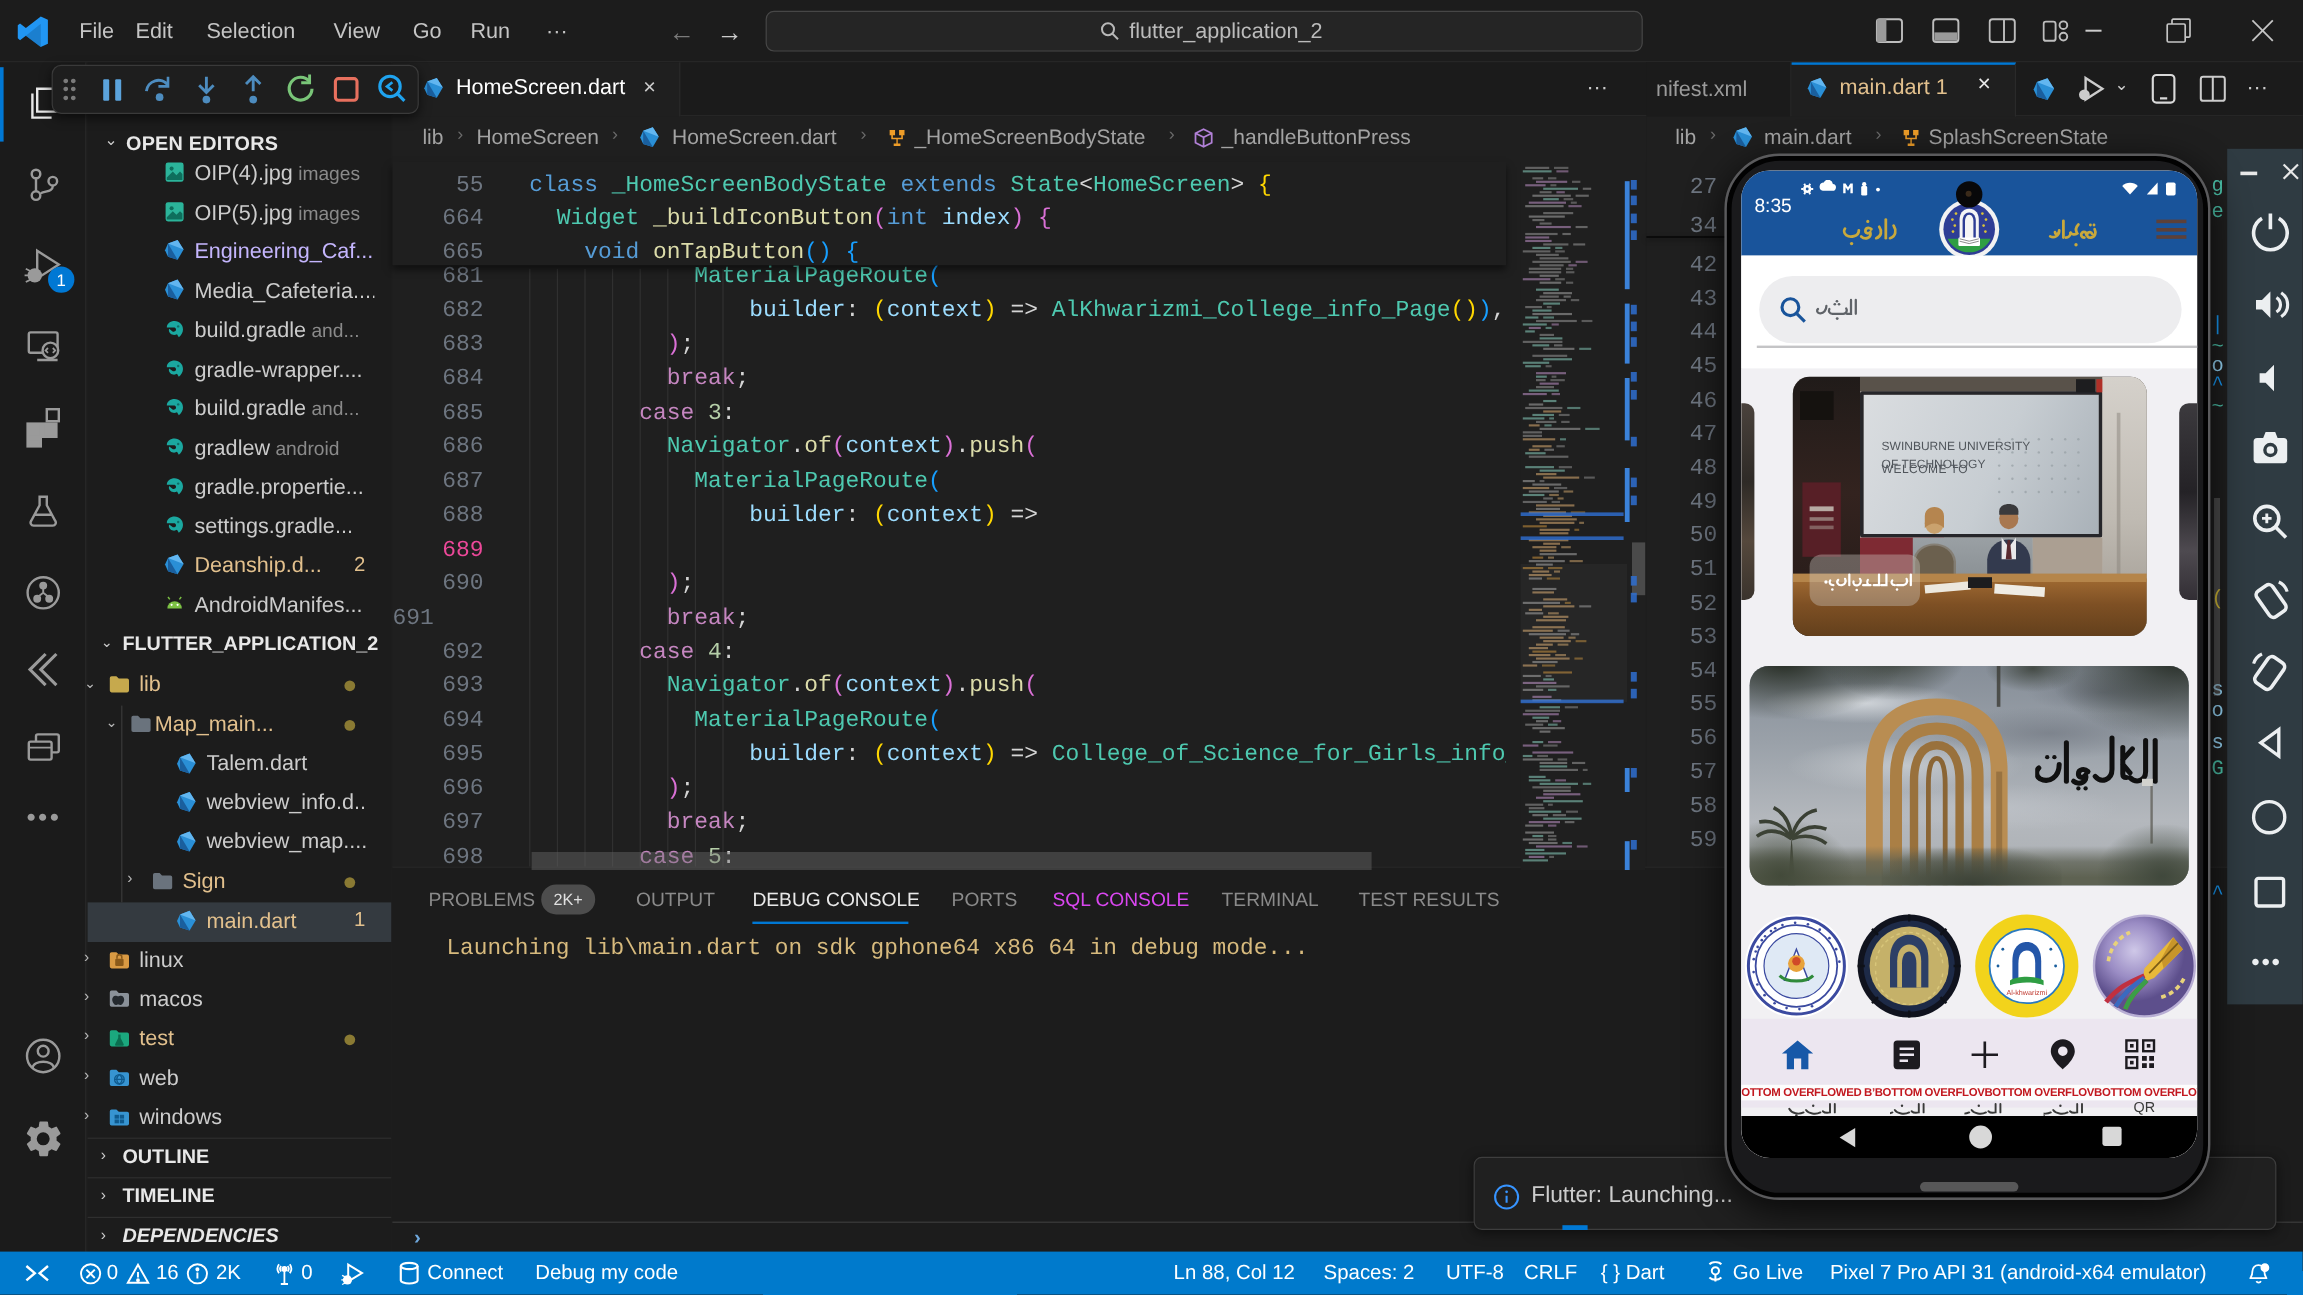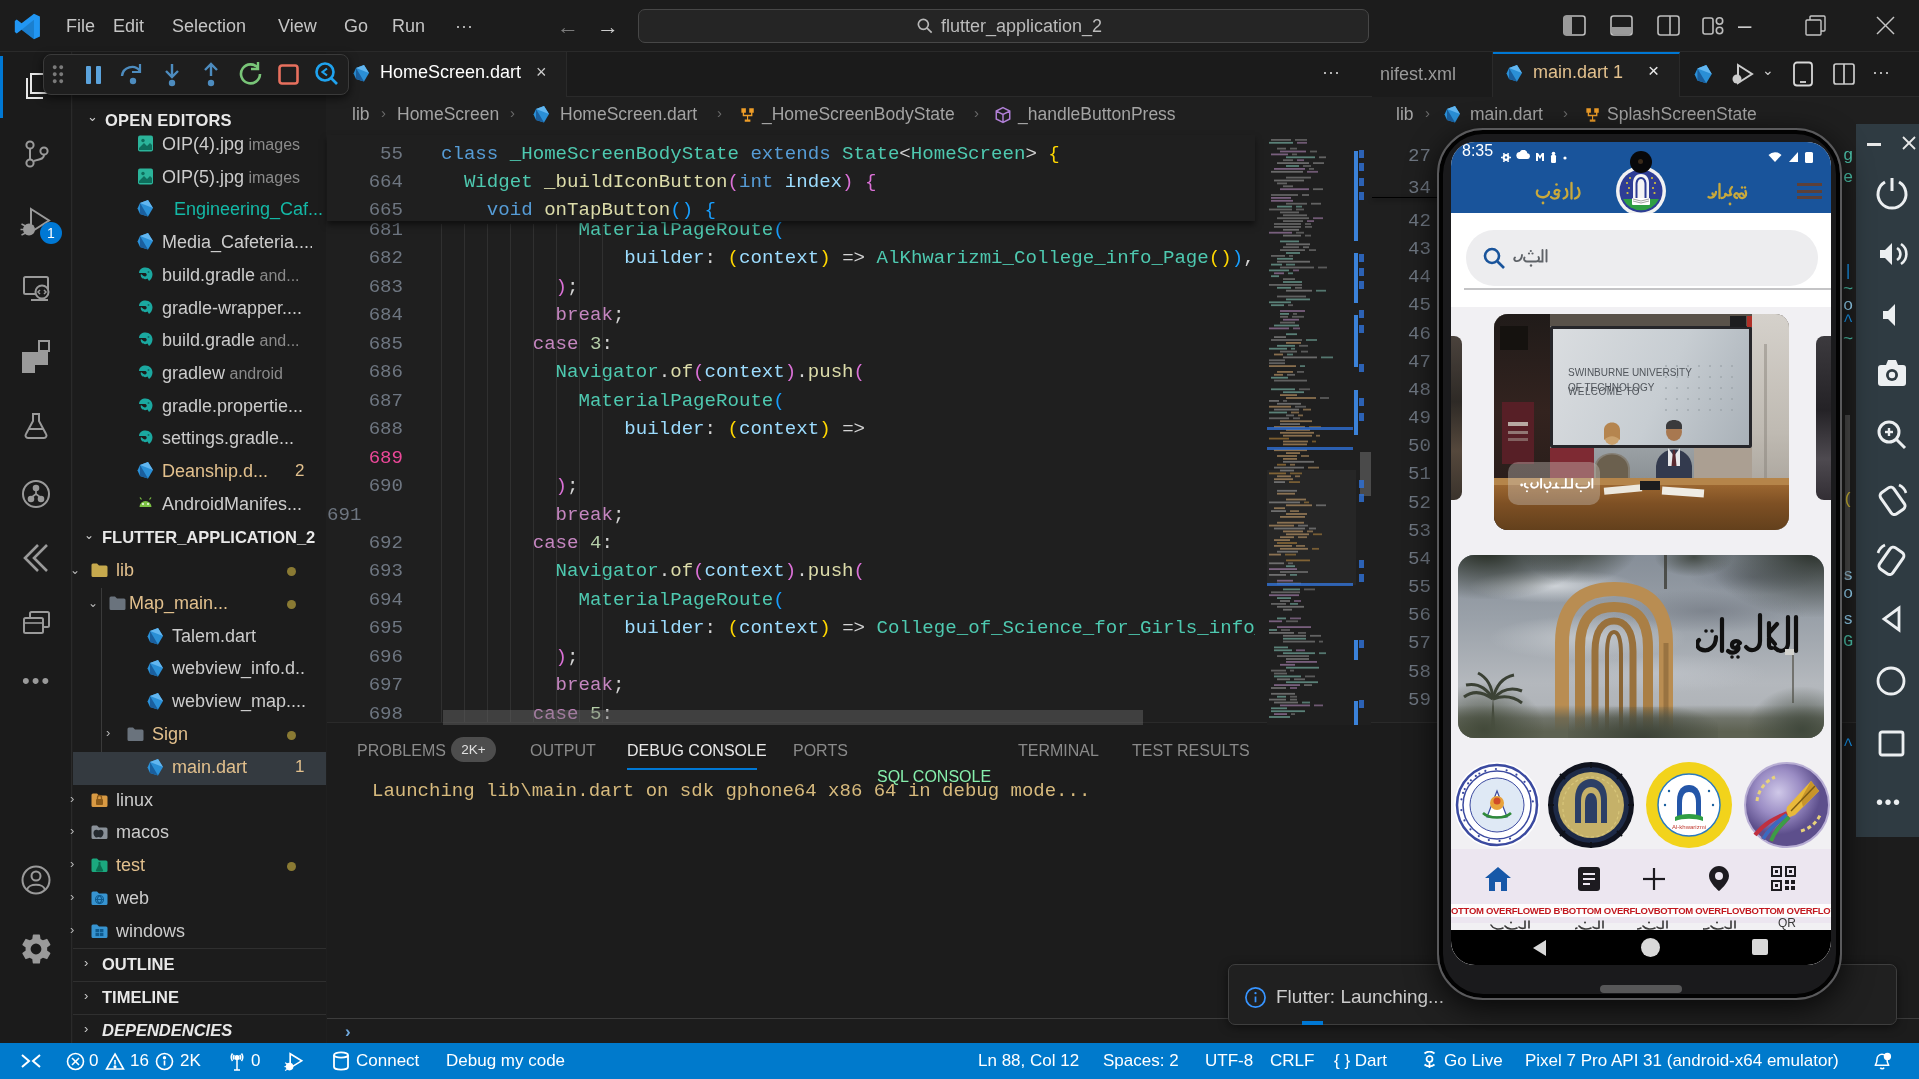--- a/index.html
+++ b/index.html
@@ -129,21 +129,21 @@
         <rect x="2" y="1.5" width="15" height="16" rx="2" fill="#2bb49a"></rect>
         <circle cx="7" cy="6.5" r="1.7" fill="#0e6e5c"></circle>
         <path d="M3 14 L8 9 L11 12 L14 9 L16 11 L16 16 L3 16 Z" fill="#0e6e5c"></path>
       </svg></div>
     <div class="abs" style="left:162px;top:166.7px;width:150px;white-space:nowrap;overflow:hidden;color:#cccccc;font-size:18px;">OIP(5).jpg<span style="color:#8a8a8a;font-size:16px;"> images</span></div>
 <div class="abs" style="left:136px;top:199.39999999999998px;"><svg width="19" height="19" viewBox="0 0 19 19">
         <path d="M4 4 L12 1 L17 9 L12 17.5 L4 15 L1.5 9.5 Z" fill="#2a8fd6"></path>
         <path d="M4 4 L12 1 L17 9 Z" fill="#62b6f0"></path>
         <path d="M4 4 L4 15 L12 17.5 Z" fill="#1a5f9e"></path>
       </svg></div>
-    <div class="abs" style="left:174px;top:199.39999999999998px;width:150px;white-space:nowrap;overflow:hidden;color:#14b8a6;font-size:18px;">Engineering_Caf...</div>
+    <div class="abs" style="left:162px;top:199.39999999999998px;width:150px;white-space:nowrap;overflow:hidden;color:#c4b5fd;font-size:18px;">Engineering_Caf...</div>
 <div class="abs" style="left:136px;top:232.09999999999997px;"><svg width="19" height="19" viewBox="0 0 19 19">
         <path d="M4 4 L12 1 L17 9 L12 17.5 L4 15 L1.5 9.5 Z" fill="#2a8fd6"></path>
         <path d="M4 4 L12 1 L17 9 Z" fill="#62b6f0"></path>
         <path d="M4 4 L4 15 L12 17.5 Z" fill="#1a5f9e"></path>
       </svg></div>
     <div class="abs" style="left:162px;top:232.09999999999997px;width:150px;white-space:nowrap;overflow:hidden;color:#cccccc;font-size:18px;">Media_Cafeteria....</div>
 <div class="abs" style="left:136px;top:264.79999999999995px;"><svg width="19" height="19" viewBox="0 0 19 19">
         <path d="M3 8 C3 4.5 6 2.5 9.5 2.5 C13.5 2.5 16.5 5.5 16.5 9.5 C16.5 12 15 14.5 13 16 L11.5 13.5 C10 14.5 7.5 14.5 6 13 C4.5 11.5 4.5 10 5 9 L7.5 11 C8.5 11.8 10 11.5 10.5 10.5 C11 9.5 10.5 8.5 9.5 8 L3 8 Z" fill="#1ba8a0"></path>
         <circle cx="12.5" cy="7" r="1" fill="#0c6e68"></circle>
       </svg></div>
@@ -278,21 +278,21 @@
 <div class="abs" style="left:84px;top:988px;color:#cccccc;font-size:13px;">›</div>
 <div class="abs" style="left:102px;top:988px;color:#e8e8e8;font-size:16.5px;font-weight:bold;">TIMELINE</div>
 <div class="abs" style="left:73px;top:1014px;width:253px;height:1px;background:#2f2f2f;"></div>
 <div class="abs" style="left:84px;top:1021px;color:#cccccc;font-size:13px;">›</div>
 <div class="abs" style="left:102px;top:1021px;color:#e8e8e8;font-size:16.5px;font-weight:bold;font-style:italic;">DEPENDENCIES</div>
 <div class="abs" style="left:327px;top:722px;width:1592px;height:321px;background:#1c1c1c;border-top:1px solid #2a2a2a;"></div>
 <div class="abs" style="left:357px;top:742px;color:#8a8a8a;font-size:16px;">PROBLEMS</div>
 <div class="abs" style="left:530px;top:742px;color:#8a8a8a;font-size:16px;">OUTPUT</div>
 <div class="abs" style="left:627px;top:742px;color:#e8e8e8;font-size:16px;">DEBUG CONSOLE</div>
 <div class="abs" style="left:793px;top:742px;color:#8a8a8a;font-size:16px;">PORTS</div>
-<div class="abs" style="left:877px;top:768px;color:#86efac;font-size:16px;">SQL CONSOLE</div>
+<div class="abs" style="left:877px;top:742px;color:#d946ef;font-size:16px;">SQL CONSOLE</div>
 <div class="abs" style="left:1018px;top:742px;color:#8a8a8a;font-size:16px;">TERMINAL</div>
 <div class="abs" style="left:1132px;top:742px;color:#8a8a8a;font-size:16px;">TEST RESULTS</div>
 <div class="abs" style="left:451px;top:737px;width:45px;height:25px;background:#4d4d4d;border-radius:13px;color:#e0e0e0;font-size:13.5px;text-align:center;line-height:25px;">2K+</div>
 <div class="abs" style="left:627px;top:768px;width:130px;height:2px;background:#0078d4;"></div>
 <div class="abs" style="left:372px;top:779px;color:#d7ba7d;font-size:19px;"><span class="mono">Launching lib\main.dart on sdk gphone64 x86 64 in debug mode...</span></div>
 <div class="abs" style="left:327px;top:1018px;width:1592px;height:1px;background:#3c3c3c;"></div>
 <div class="abs" style="left:345px;top:1022px;color:#6fa8dc;font-size:17px;font-weight:bold;">›</div>
 <div class="abs" style="left:0;top:1043px;width:1919px;height:36px;background:#007acc;"></div>
 <svg class="abs" style="left:20px;top:1052px;" width="22" height="18" viewBox="0 0 22 18" fill="none" stroke="#fff" stroke-width="2">
       <path d="M2 3 L9 9 L2 15"></path>
@@ -857,21 +857,21 @@
       <circle cx="12" cy="12" r="10"></circle>
       <line x1="12" y1="11" x2="12" y2="17"></line>
       <circle cx="12" cy="7.5" r="1.2" fill="#3794ff" stroke="none"></circle>
     </svg>
     <div class="abs" style="z-index:41;left:1276px;top:986px;color:#cccccc;font-size:19px;">Flutter: Launching...</div>
     <div class="abs" style="z-index:41;left:1302px;top:1021px;width:21px;height:4px;background:#0078d4;"></div>
     <div class="abs" style="z-index:60;left:1437px;top:128px;width:405px;height:872px;background:#1a1a1c;border:2px solid #5a5a5c;border-radius:46px;box-shadow:0 8px 30px rgba(0,0,0,0.75), inset 0 0 0 4px #020202;"></div>
     <div class="abs" style="z-index:61;left:1600px;top:985px;width:82px;height:8px;background:#8a8a8a;border-radius:4px;opacity:0.55;"></div>
     <div class="abs" style="z-index:62;left:1451px;top:142px;width:380px;height:823px;border-radius:24px;overflow:hidden;background:#ffffff;">
       <div class="abs" style="left:0;top:0;width:380px;height:71px;background:#19549b;"></div>
-      <div class="abs" style="left:11px;top:0;color:#ffffff;font-size:16px;">8:35</div>
+      <div class="abs" style="left:11px;top:22px;color:#ffffff;font-size:16px;">8:35</div>
       <svg class="abs" style="left:48px;top:8px;" width="84" height="15" viewBox="0 0 84 15" fill="#ffffff">
         <g>
           <circle cx="7" cy="7.5" r="3.4"></circle>
           <circle cx="7" cy="7.5" r="1.2" fill="#19549b"></circle>
           <g stroke="#fff" stroke-width="1.6">
             <line x1="10.20" y1="7.50" x2="12.00" y2="7.50"></line>
             <line x1="8.60" y1="10.27" x2="9.50" y2="11.83"></line>
             <line x1="5.40" y1="10.27" x2="4.50" y2="11.83"></line>
             <line x1="3.80" y1="7.50" x2="2.00" y2="7.50"></line>
             <line x1="5.40" y1="4.73" x2="4.50" y2="3.17"></line>

